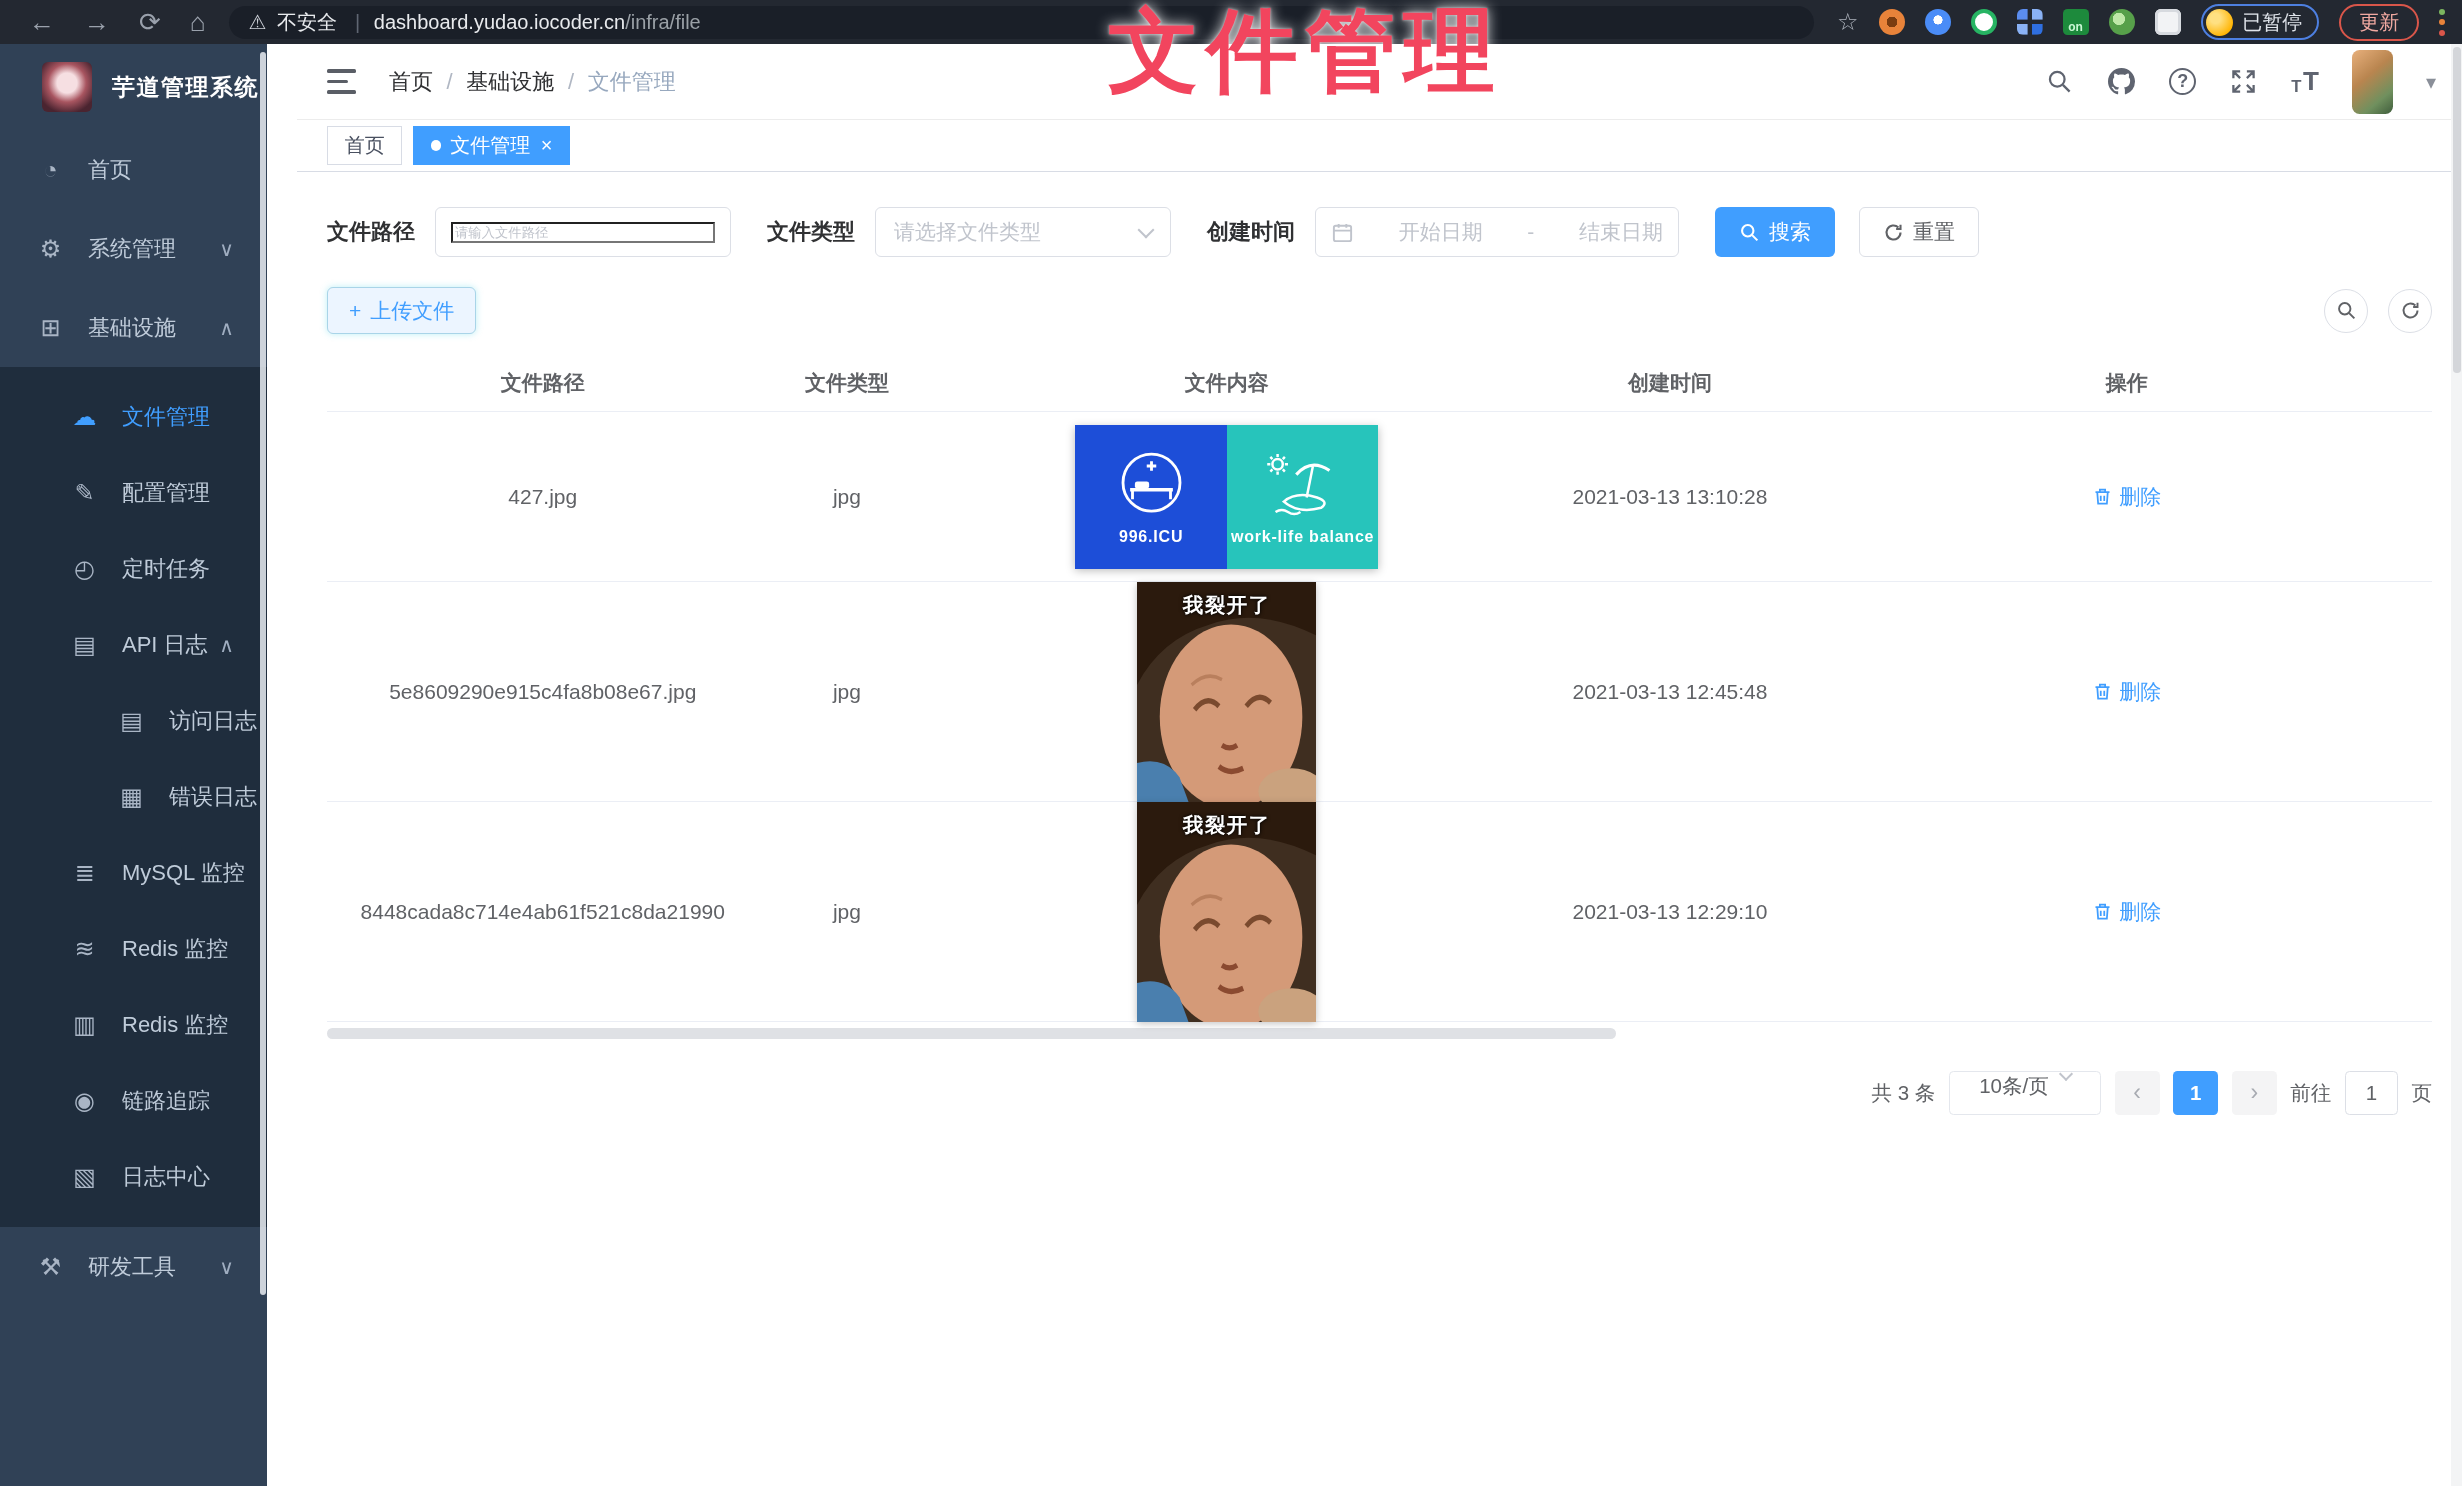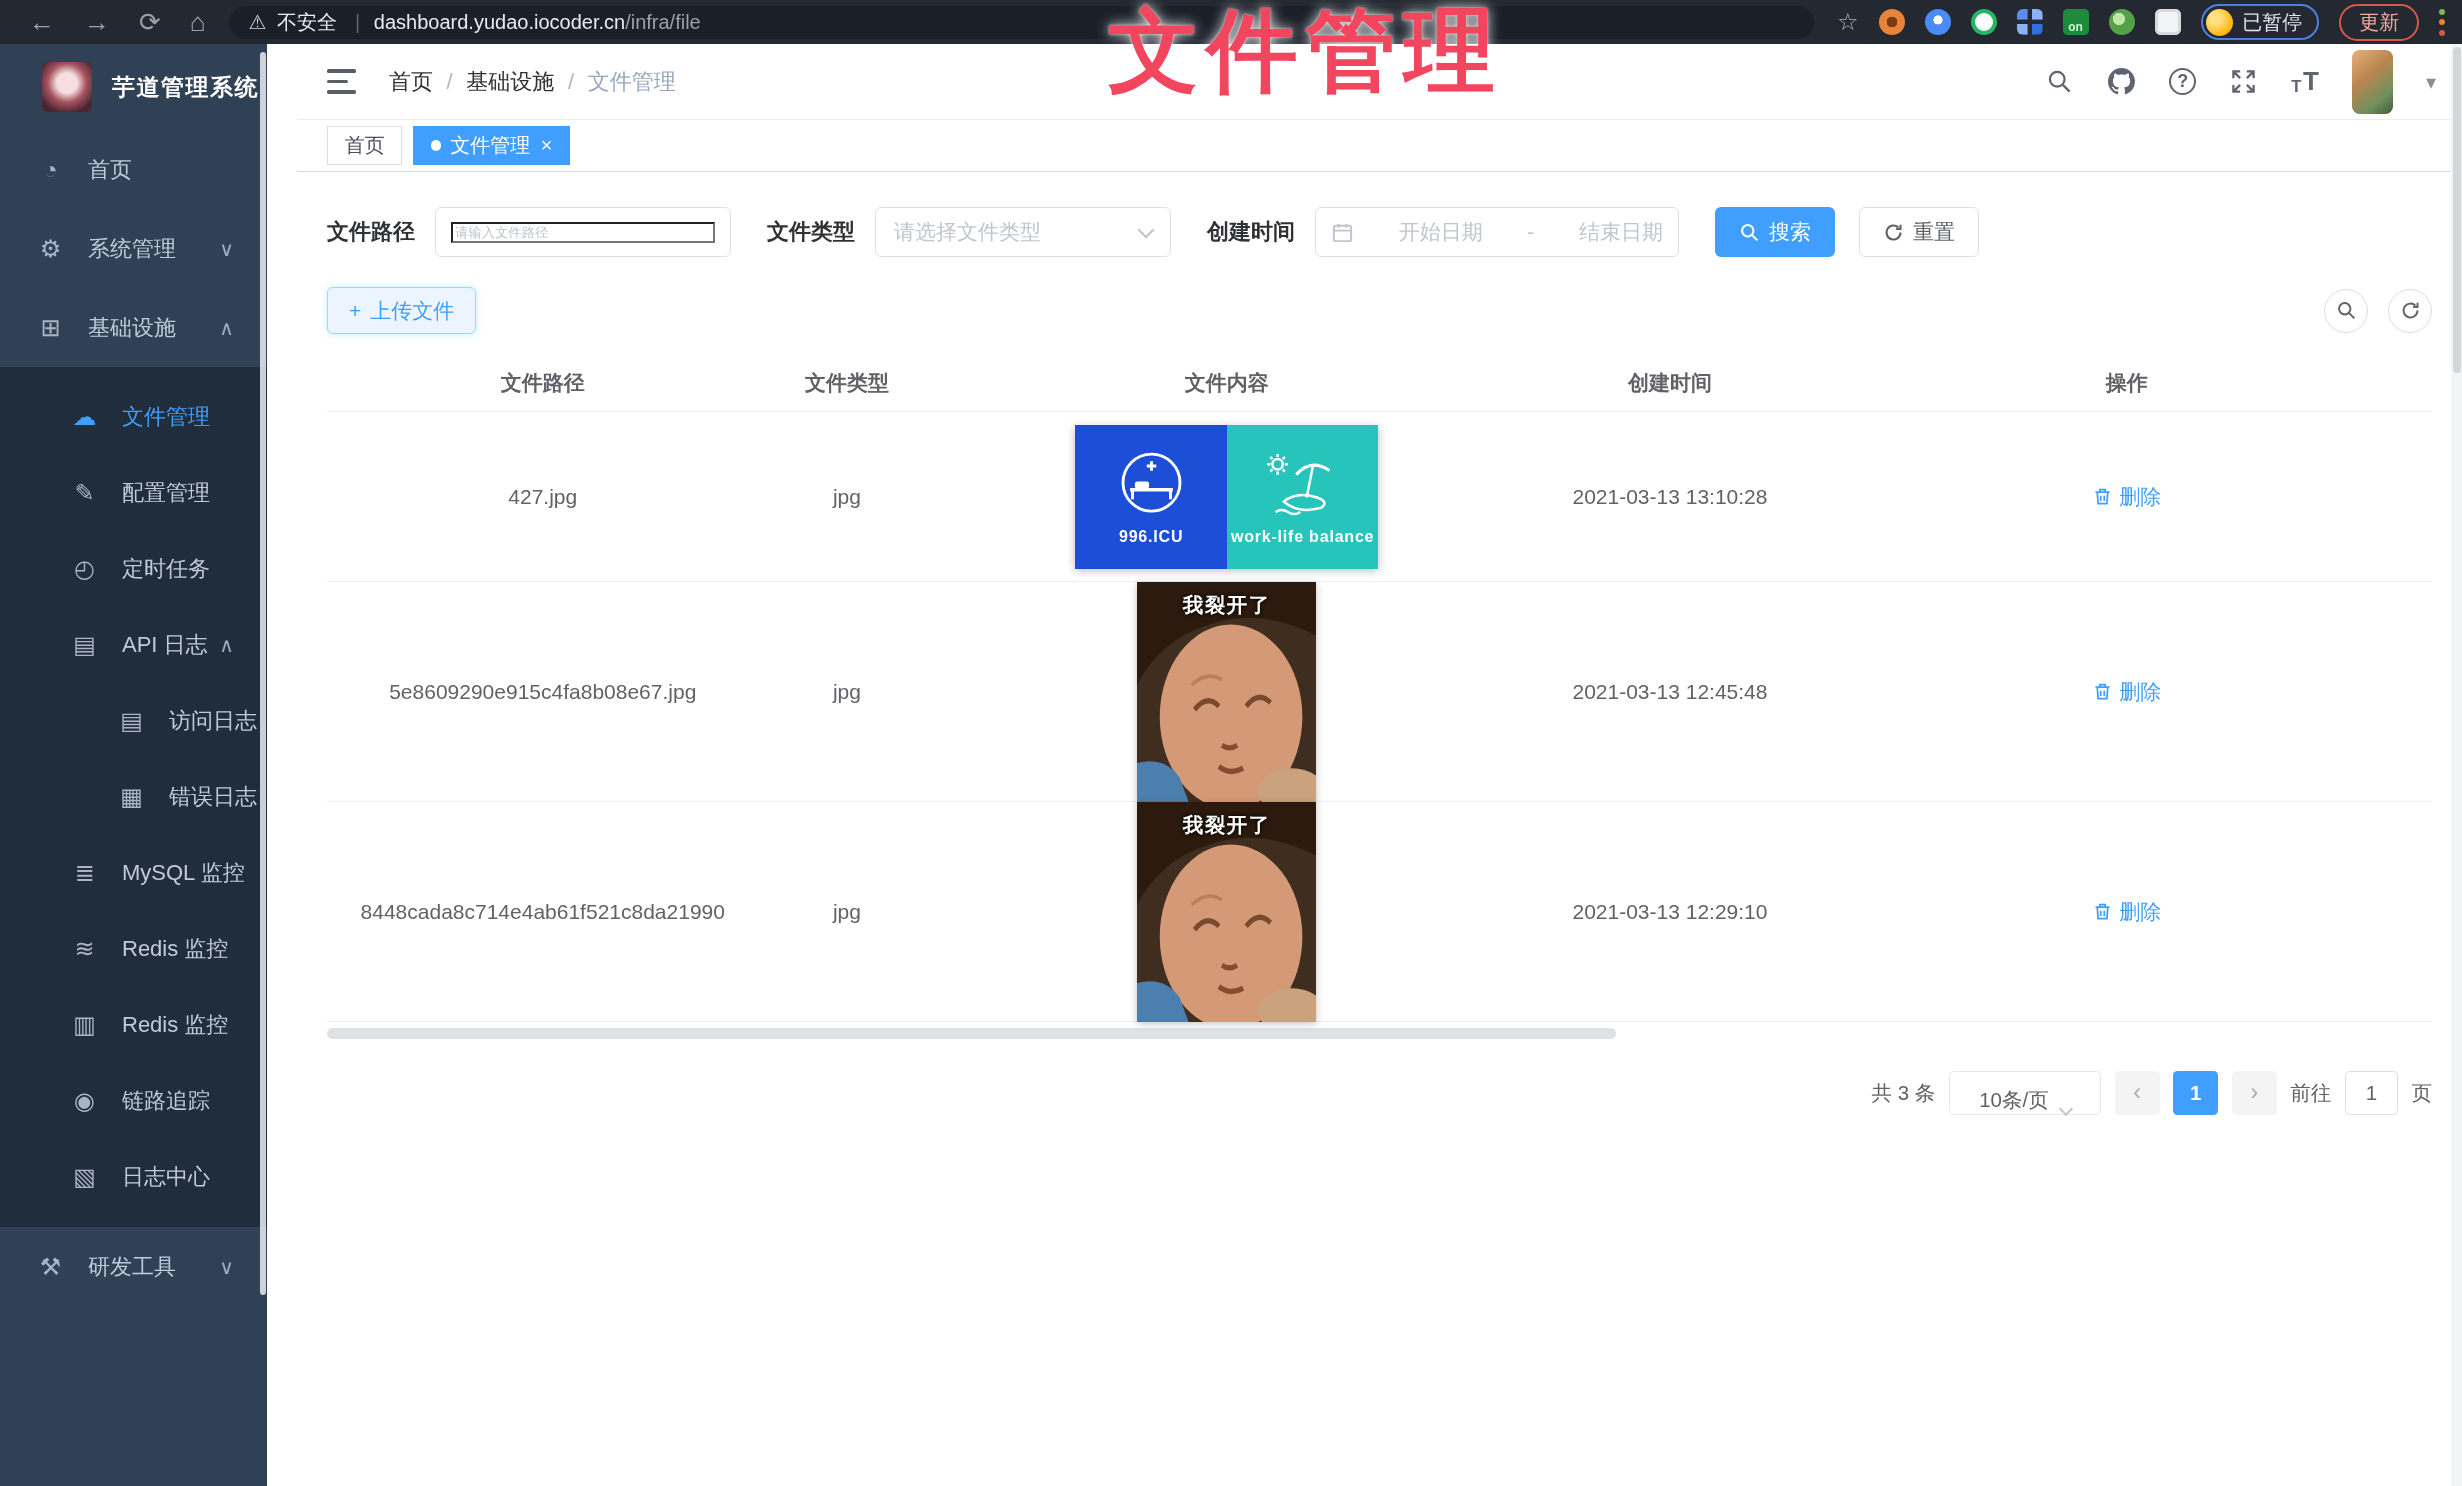--- a/index.html
+++ b/index.html
@@ -139,21 +139,21 @@
 
   .del-link{display:inline-flex;align-items:center;gap:6px;color:#409eff;font-size:21px;cursor:pointer;}
   .del-link svg{width:21px;height:21px;stroke:#409eff;fill:none;stroke-width:2;}
 
   .h-scrollbar{width:1289px;height:10.6px;border-radius:5.3px;background:#dfe1e5;margin-top:6px;}
 
   
   .pagination{display:flex;align-items:center;justify-content:flex-end;margin-top:32px;gap:13.6px;
     font-size:20.5px;color:#606266;}
   .pg-select{width:152px;height:44px;border:1.5px solid #e4e7ed;border-radius:4.5px;display:flex;
-    align-items:flex-end;justify-content:center;gap:12px;background:#fff;cursor:pointer;}
+    align-items:flex-start;justify-content:center;gap:12px;background:#fff;cursor:pointer;}
   .pg-select .chev{width:10px;height:10px;border-color:#c0c4cc;margin-top:-3px;}
   .pg-btn{min-width:45px;height:44px;background:#f4f4f5;border-radius:4.5px;display:flex;align-items:center;
     justify-content:center;color:#a8abb2;font-size:23px;cursor:pointer;}
   .pg-cur{background:#409eff;color:#fff;font-weight:700;font-size:20.5px;}
   .pg-goto{width:53px;height:44px;border:1.5px solid #dcdfe6;border-radius:4.5px;text-align:center;
     font-size:20.5px;color:#606266;outline:none;background:#fff;font-family:inherit;}
 
   
   .overlay-title{position:absolute;left:1108px;top:-6px;z-index:100;font-size:91px;font-weight:700;
     color:#f2455e;letter-spacing:7.6px;line-height:114px;

